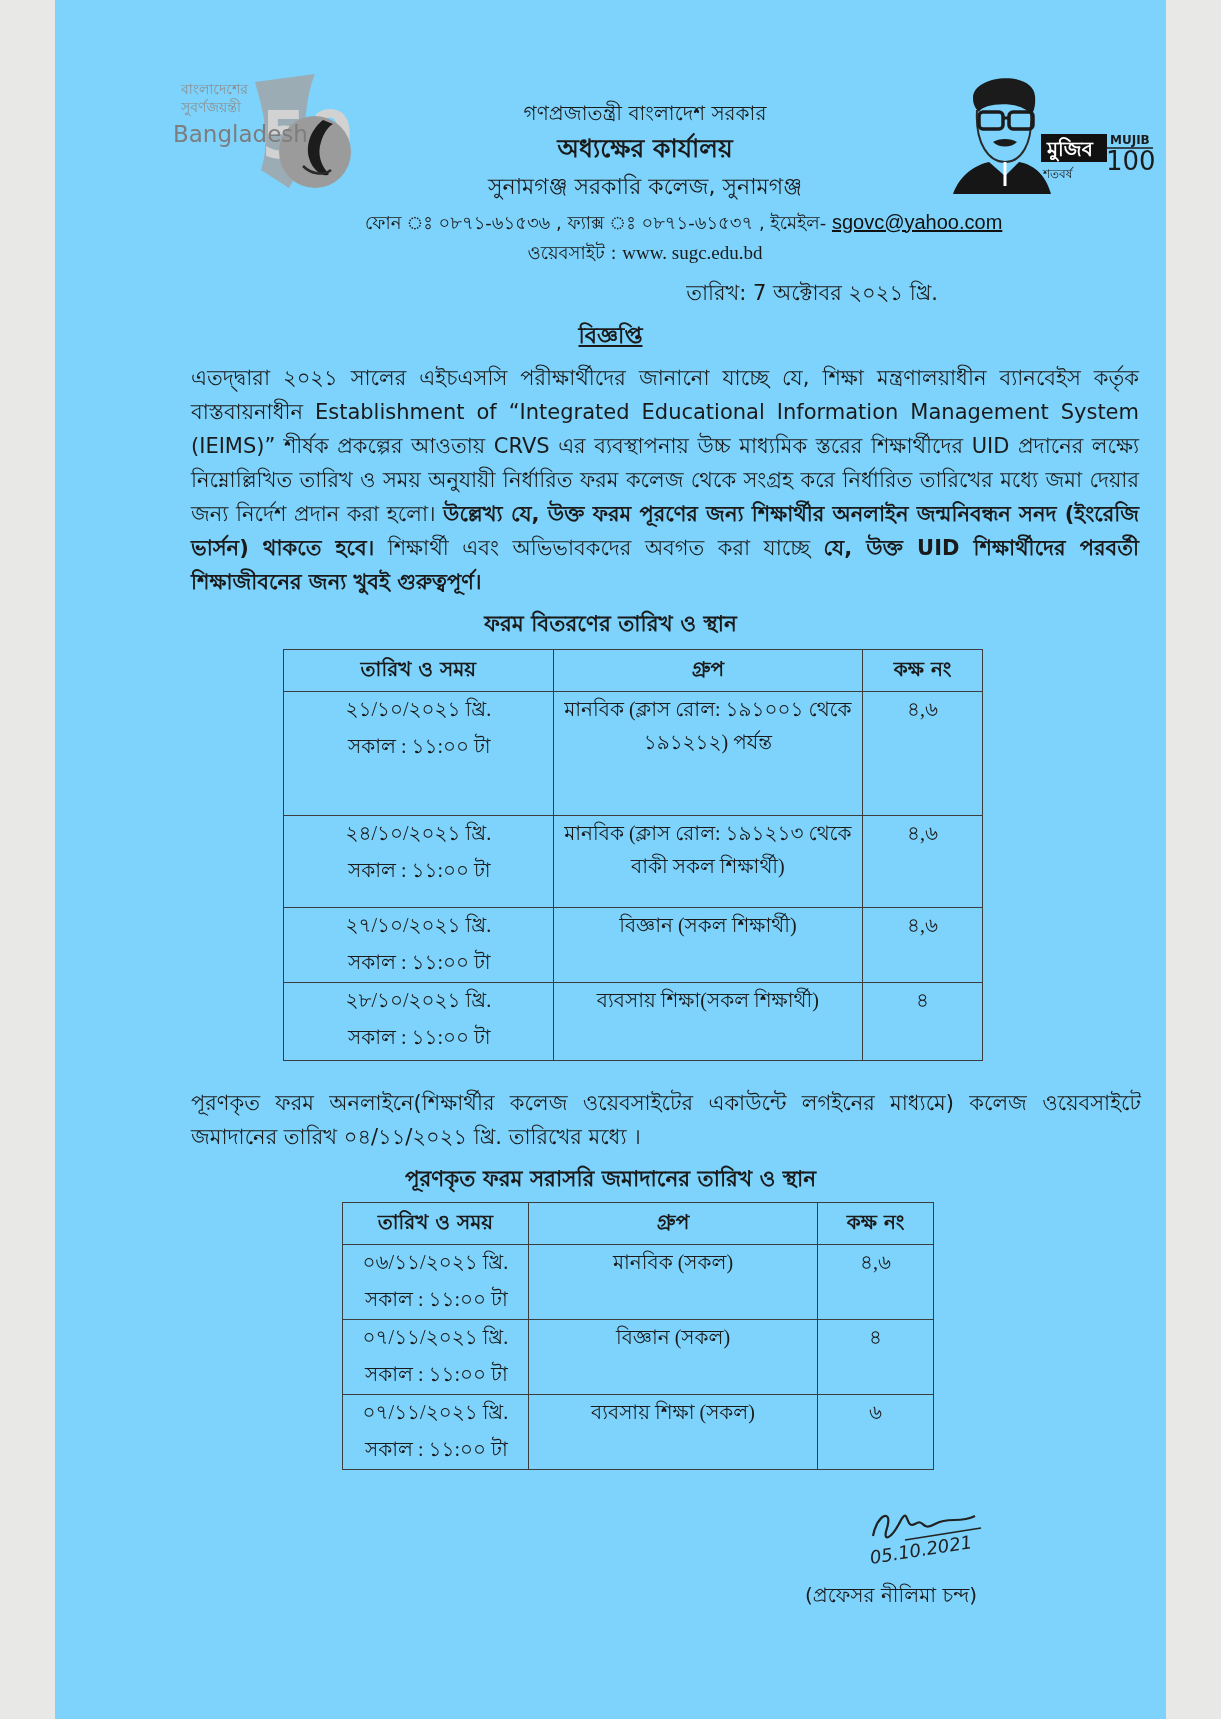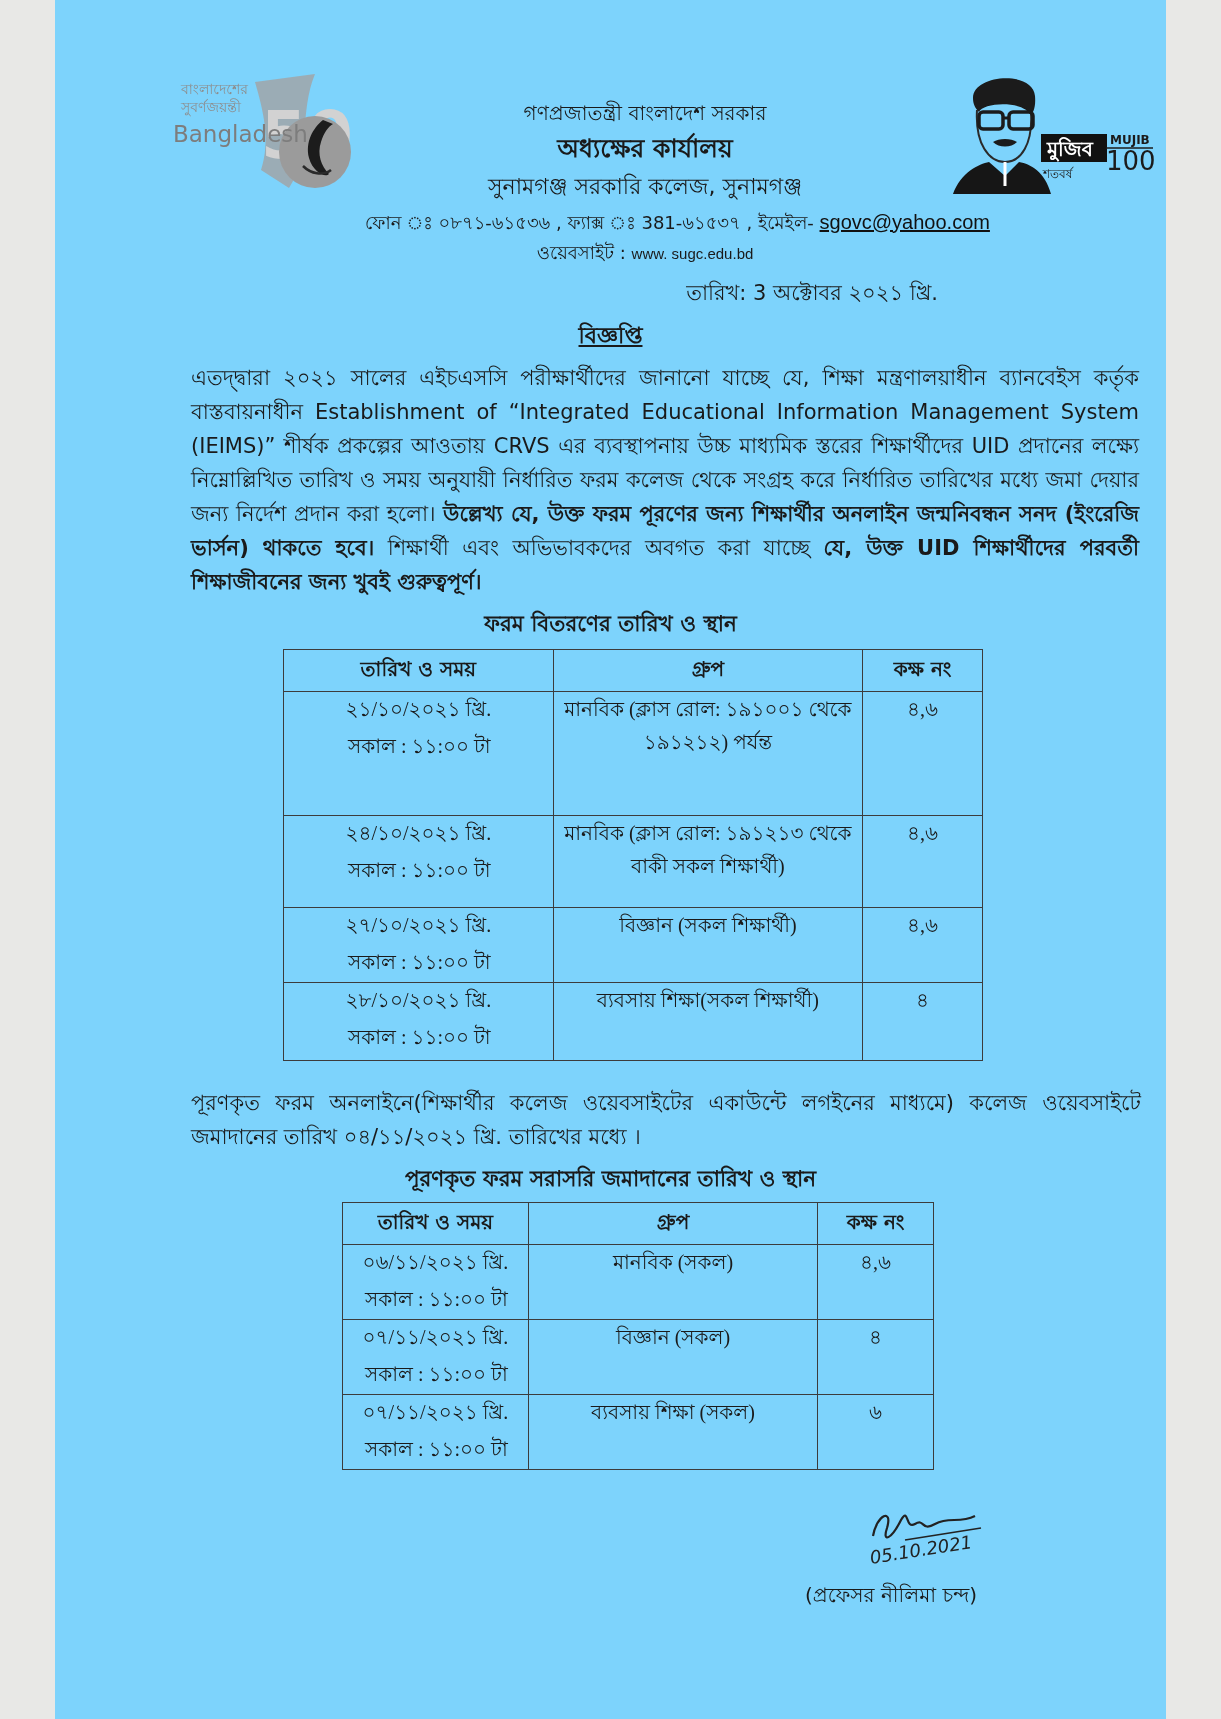--- a/index.html
+++ b/index.html
@@ -29,21 +29,21 @@
   .header-center{
     position:absolute;left:310px;top:38px;width:560px;
     text-align:center;line-height:1.5;
   }
   .govt-line{font-size:20px;}
   .office-line{font-size:25px;font-weight:bold;margin-top:2px;}
   .college-line{font-size:22px;margin-top:2px;}
   .contact-line{font-size:18px;margin-top:4px;white-space:nowrap;}
   .email-link{font-family:"Liberation Sans",sans-serif;font-size:20px;text-decoration:underline;color:#111;}
   .website-line{font-size:18px;margin-top:2px;}
-  .website-latin{font-family:Liberation Sans, sans-serif;font-size:15px;}
+  .website-latin{font-family:Liberation Serif, serif;font-size:19px;}
   
   .date-line{
     text-align:right;
     padding-right:228px;
     font-size:21px;
     margin-top:22px;
   }
   .notice-title{
     text-align:center;
     font-size:22px;
@@ -126,21 +126,21 @@
         <path d="M160,50 C150,58 142,72 146,88 C150,102 162,108 166,104 C158,96 154,84 158,72 C161,62 166,56 170,54 Z" fill="#1c1c1c"></path>
         <path d="M140,96 C148,104 160,106 168,100" stroke="#2a2a2a" stroke-width="2.5" fill="none"></path>
         <text x="10" y="72" font-size="23" fill="#7d7d7d">Bangladesh</text>
       </svg>
     </div>
 
     <div class="header-center">
       <div class="govt-line">গণপ্রজাতন্ত্রী বাংলাদেশ সরকার</div>
       <div class="office-line">অধ্যক্ষের কার্যালয়</div>
       <div class="college-line">সুনামগঞ্জ সরকারি কলেজ,  সুনামগঞ্জ</div>
-      <div class="contact-line"><span>ফোন ঃ ০৮৭১-৬১৫৩৬ , ফ্যাক্স ঃ 381-৬১৫৩৭ ,  ইমেইল- </span><span class="email-link">sgovc@yahoo.com</span></div>
+      <div class="contact-line"><span>ফোন ঃ ০৮৭১-৬১৫৩৬ , ফ্যাক্স ঃ ০৮৭১-৬১৫৩৭ ,  ইমেইল- </span><span class="email-link">sgovc@yahoo.com</span></div>
       <div class="website-line"><span>ওয়েবসাইট : </span><span class="website-latin">www. sugc.edu.bd</span></div>
     </div>
 
     <div class="logo-right">
       <svg width="250" height="135" viewBox="0 0 250 135">
         <path d="M60,38 C60,14 120,10 122,36 C123,48 120,52 118,56 C112,40 70,42 66,52 C62,48 60,44 60,38 Z" fill="#1b1b1b"></path>
         <path d="M64,50 C62,84 76,102 92,102 C108,102 120,84 118,52" fill="none" stroke="#2a2a2a" stroke-width="2"></path>
         <rect x="66" y="52" width="24" height="17" rx="4" fill="none" stroke="#1b1b1b" stroke-width="3.5"></rect>
         <rect x="96" y="52" width="24" height="17" rx="4" fill="none" stroke="#1b1b1b" stroke-width="3.5"></rect>
         <line x1="90" y1="58" x2="96" y2="58" stroke="#1b1b1b" stroke-width="3"></line>
@@ -150,21 +150,21 @@
         <rect x="128" y="74" width="66" height="28" fill="#111"></rect>
         <text x="134" y="96" font-size="20" font-weight="bold" fill="#ffffff">মুজিব</text>
         <text x="130" y="118" font-size="12" fill="#1b1b1b">শতবর্ষ</text>
         <text x="197" y="84" font-size="12" font-weight="bold" fill="#1b1b1b">MUJIB</text>
         <text x="193" y="110" font-size="26" fill="#1b1b1b">100</text>
         <line x1="193" y1="88" x2="240" y2="88" stroke="#1b1b1b" stroke-width="1.5"></line>
       </svg>
     </div>
   </div>
 
-  <div class="date-line">তারিখ: 3 অক্টোবর ২০২১ খ্রি.</div>
+  <div class="date-line">তারিখ: 7 অক্টোবর ২০২১ খ্রি.</div>
   <div class="notice-title">বিজ্ঞপ্তি</div>
 
   <p class="body-para"><span>এতদ্দ্বারা ২০২১ সালের এইচএসসি পরীক্ষার্থীদের জানানো যাচ্ছে যে, শিক্ষা মন্ত্রণালয়াধীন ব্যানবেইস কর্তৃক বাস্তবায়নাধীন Establishment of “Integrated Educational Information Management System (IEIMS)” শীর্ষক প্রকল্পের আওতায় CRVS এর ব্যবস্থাপনায়  উচ্চ মাধ্যমিক স্তরের শিক্ষার্থীদের UID প্রদানের লক্ষ্যে নিম্নোল্লিখিত তারিখ ও সময় অনুযায়ী নির্ধারিত ফরম কলেজ থেকে সংগ্রহ করে নির্ধারিত তারিখের মধ্যে জমা দেয়ার জন্য নির্দেশ প্রদান করা হলো। </span><span class="seg-bold">উল্লেখ্য যে, উক্ত ফরম পূরণের জন্য শিক্ষার্থীর অনলাইন জন্মনিবন্ধন সনদ (ইংরেজি ভার্সন) থাকতে হবে।</span><span> শিক্ষার্থী এবং অভিভাবকদের অবগত করা যাচ্ছে </span><span class="seg-bold">যে, উক্ত UID শিক্ষার্থীদের পরবর্তী শিক্ষাজীবনের জন্য খুবই গুরুত্বপূর্ণ।</span></p>
 
   <div class="tbl-title">ফরম বিতরণের তারিখ ও স্থান</div>
   <table class="t1">
     <tbody>
         <tr>
       <th class="c-date">তারিখ ও সময়</th>
       <th class="c-group">গ্রুপ</th>

